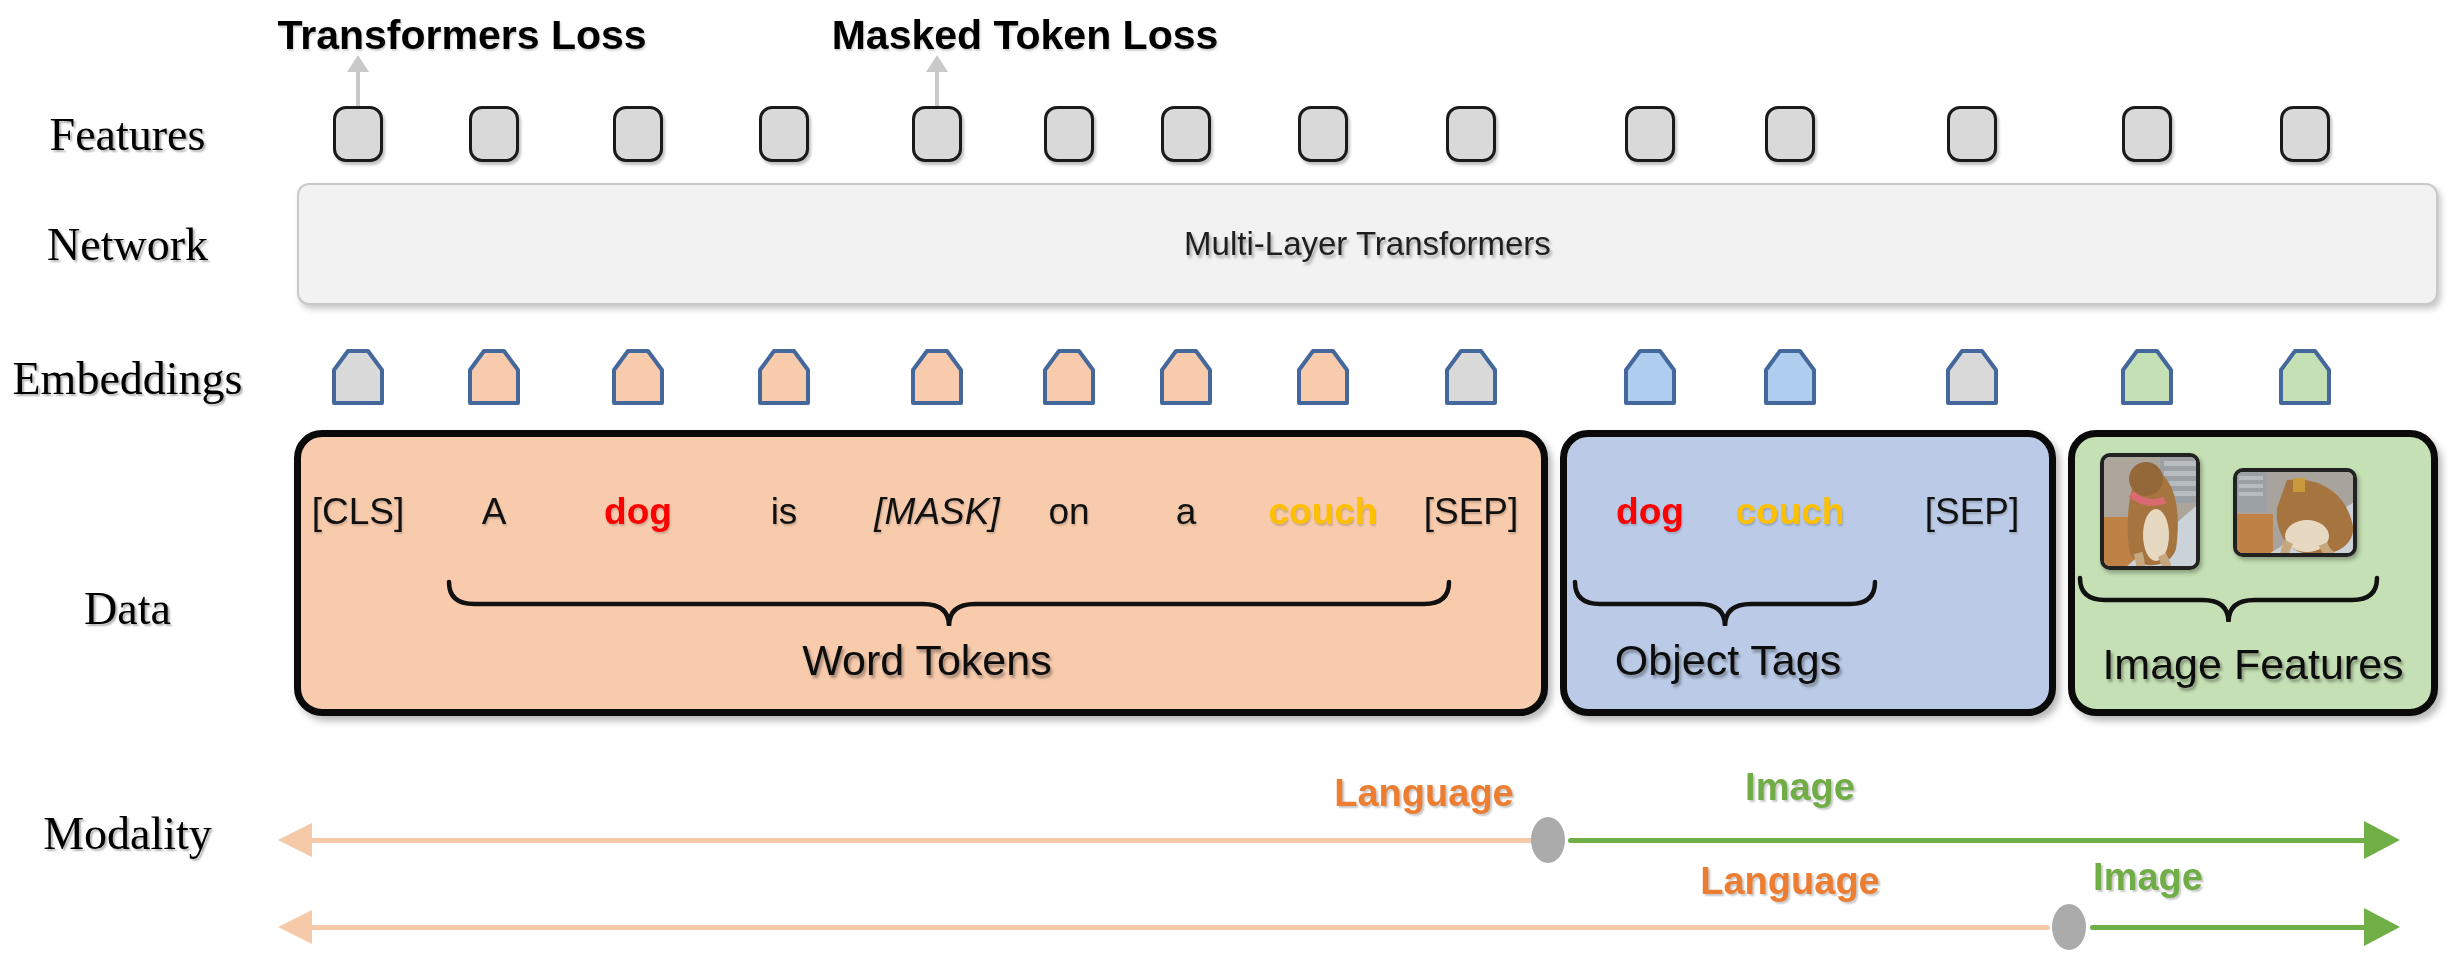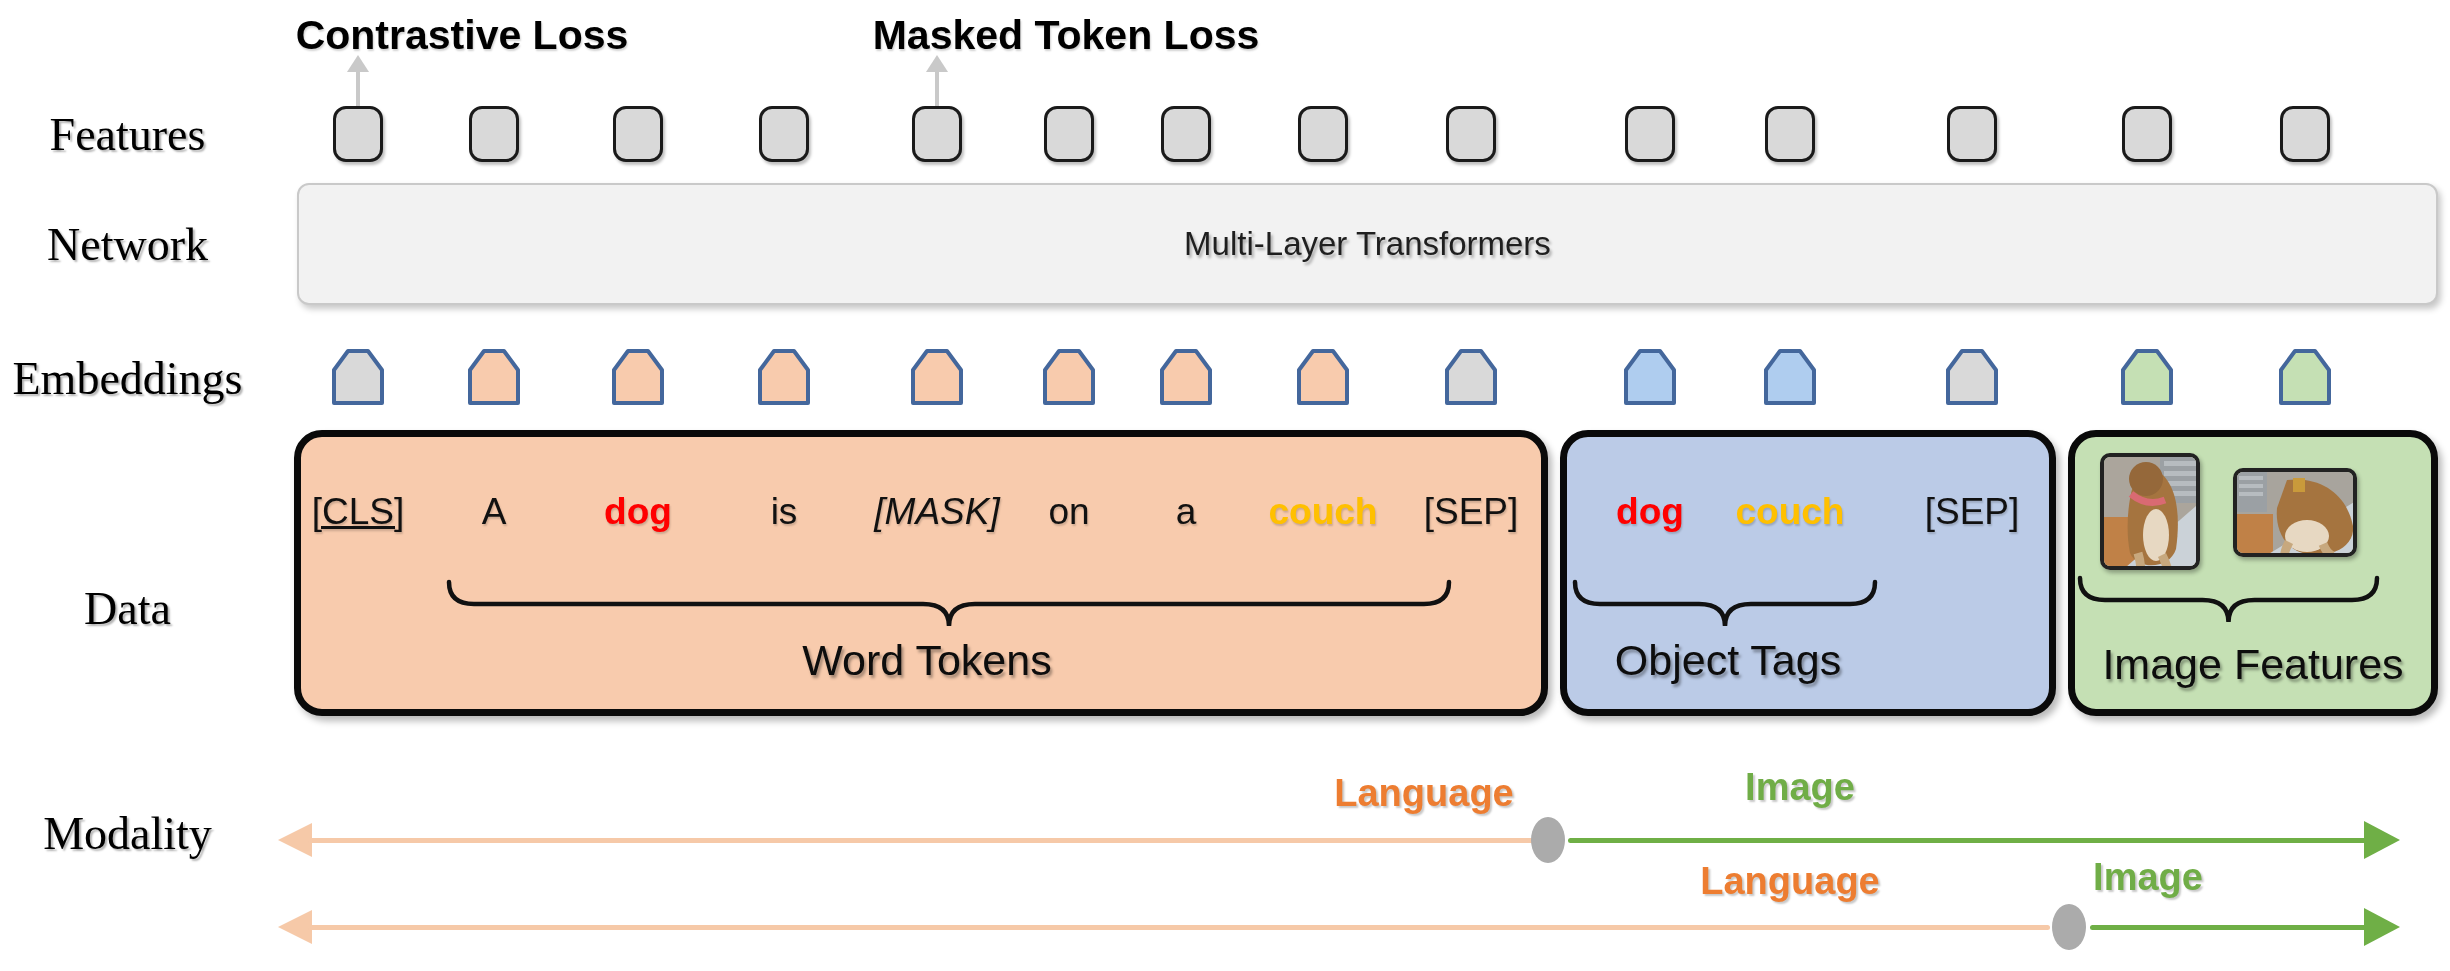--- a/index.html
+++ b/index.html
@@ -49,22 +49,22 @@
 <body>
 
 <div class="canvas">
 
   <div class="rowlabel" style="top:134px">Features</div>
   <div class="rowlabel" style="top:244px">Network</div>
   <div class="rowlabel" style="top:378px">Embeddings</div>
   <div class="rowlabel" style="top:608px">Data</div>
   <div class="rowlabel" style="top:833px">Modality</div>
 
-  <div class="loss-label" style="left:462px">Contrastive Loss</div>
-  <div class="loss-label" style="left:1066px">Masked Token Loss</div>
+  <div class="loss-label" style="left:462px">Transformers Loss</div>
+  <div class="loss-label" style="left:1025px">Masked Token Loss</div>
 
   <div id="features-row">
       <div class="square" style="left: 333px;"></div>
       <div class="square" style="left: 469px;"></div>
       <div class="square" style="left: 613px;"></div>
       <div class="square" style="left: 759px;"></div>
       <div class="square" style="left: 912px;"></div>
       <div class="square" style="left: 1044px;"></div>
       <div class="square" style="left: 1161px;"></div>
       <div class="square" style="left: 1298px;"></div>
@@ -123,21 +123,21 @@
       <div class="pentagon" style="left: 2278px;"><svg width="54" height="58" viewBox="0 0 54 58">
           <polygon points="3,55 3,22 17,3 37,3 51,22 51,55" fill="#C5E0B4" stroke="#44679C" stroke-width="4" stroke-linejoin="round"></polygon>
         </svg></div>
     </div>
 
   <div class="databox" style="left:294px;width:1254px;background:#F8CBAD"></div>
   <div class="databox" style="left:1560px;width:496px;background:#BBCBE7"></div>
   <div class="databox" style="left:2068px;width:370px;background:#C5E0B4"></div>
 
   <div id="tokens-layer">
-      <span class="token" style="left: 358px; color: rgb(17, 17, 17); font-weight: 400; text-decoration: underline;">[CLS]</span>
+      <span class="token" style="left: 358px; color: rgb(17, 17, 17); font-weight: 400;">[CLS]</span>
       <span class="token" style="left: 494px; color: rgb(17, 17, 17); font-weight: 400;">A</span>
       <span class="token" style="left: 638px; color: rgb(255, 0, 0); font-weight: 700;">dog</span>
       <span class="token" style="left: 784px; color: rgb(17, 17, 17); font-weight: 400;">is</span>
       <span class="token" style="left: 937px; color: rgb(17, 17, 17); font-weight: 400; font-style: italic;">[MASK]</span>
       <span class="token" style="left: 1069px; color: rgb(17, 17, 17); font-weight: 400;">on</span>
       <span class="token" style="left: 1186px; color: rgb(17, 17, 17); font-weight: 400;">a</span>
       <span class="token" style="left: 1323px; color: rgb(255, 192, 0); font-weight: 700;">couch</span>
       <span class="token" style="left: 1471px; color: rgb(17, 17, 17); font-weight: 400;">[SEP]</span>
       <span class="token" style="left: 1650px; color: rgb(255, 0, 0); font-weight: 700;">dog</span>
       <span class="token" style="left: 1790px; color: rgb(255, 192, 0); font-weight: 700;">couch</span>

